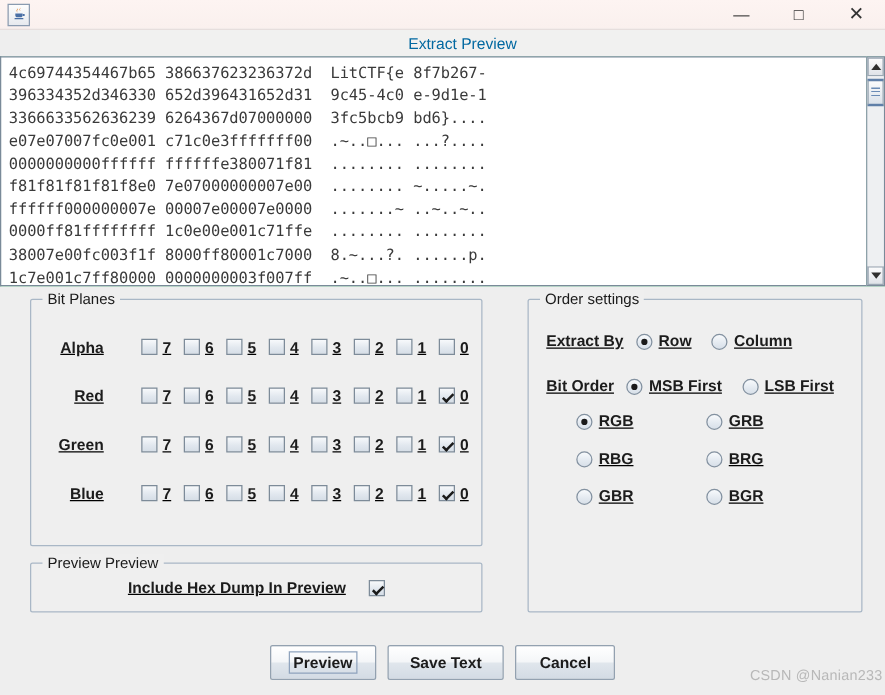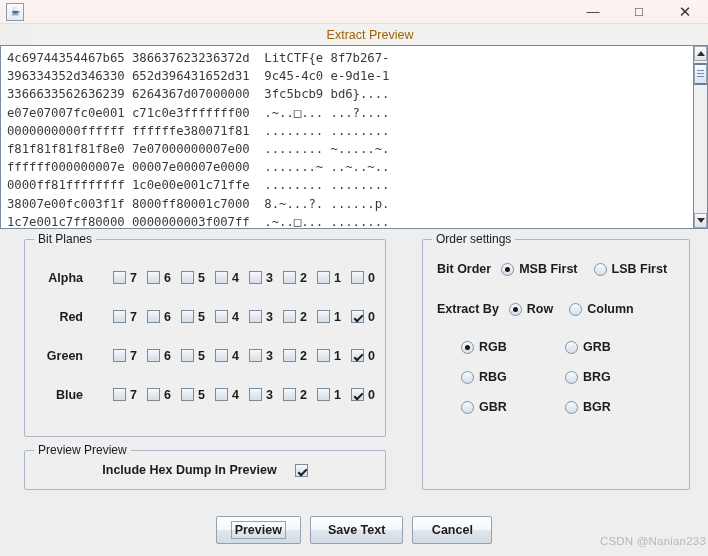--- a/index.html
+++ b/index.html
@@ -59,21 +59,21 @@
   .win-btn.close { font-size: 15px; font-weight: 300; }
 
   .win-title {
     height: 22px;
     background: #f1f1f0;
     border-bottom: 1px solid #b7bcc4;
     display: flex;
     align-items: center;
     justify-content: center;
     font-size: 12.5px;
-    color: #a16207;
+    color: #0369a1;
     font-weight: 400;
     margin-left: 32px;
   }
 
   
   .preview-wrap {
     position: absolute;
     left: 0;
     top: 45px;
     width: 708px;
@@ -157,20 +157,21 @@
     background: repeating-linear-gradient(to bottom, #6a8bb5 0px, #6a8bb5 1px, transparent 1px, transparent 3px);
   }
 
   
   .fieldset {
     position: absolute;
     border: 1px solid #a9b7c6;
     border-radius: 2px;
     background: #efefef;
     box-sizing: border-box;
+    text-decoration: underline;
   }
   .legend {
     position: absolute;
     top: -8px;
     left: 9px;
     background: #efefef;
     padding: 0 4px;
     font-size: 12px;
     color: #1a1a1a;
     font-weight: 400;
@@ -552,49 +553,49 @@
   <span class="legend">Preview Preview</span>
   <div class="ps-row">
     <span class="ps-label">Include Hex Dump In Preview</span>
     <span class="cb checked" id="ps-checkbox"></span>
   </div>
 </div>
 
 <div class="fieldset" id="order-settings">
   <span class="legend">Order settings</span>
 
+  <div class="os-row" style="margin-top:26px;">
+    <span class="head">Extract By</span>
+    <div id="extract-by-options" style="display:flex;">
+        <div class="radio-item">
+          <span class="rb checked"></span>
+          <span class="lbl">Row</span>
+        </div>
+        <div class="radio-item">
+          <span class="rb"></span>
+          <span class="lbl">Column</span>
+        </div>
+      </div>
+  </div>
+
   <div class="os-row" style="margin-top:22px;">
     <span class="head">Bit Order</span>
     <div id="bit-order-options" style="display:flex;">
         <div class="radio-item">
           <span class="rb checked"></span>
           <span class="lbl">MSB First</span>
         </div>
         <div class="radio-item">
           <span class="rb"></span>
           <span class="lbl">LSB First</span>
         </div>
       </div>
   </div>
 
-  <div class="os-row" style="margin-top:26px;">
-    <span class="head">Extract By</span>
-    <div id="extract-by-options" style="display:flex;">
-        <div class="radio-item">
-          <span class="rb checked"></span>
-          <span class="lbl">Row</span>
-        </div>
-        <div class="radio-item">
-          <span class="rb"></span>
-          <span class="lbl">Column</span>
-        </div>
-      </div>
-  </div>
-
-  <div class="bpo-grid" id="bpo-grid" style="margin-top:24px;">
+  <div class="bpo-grid" id="bpo-grid" style="margin-top:14px;">
       <div class="radio-item">
         <span class="rb checked"></span>
         <span class="lbl">RGB</span>
       </div>
       <div class="radio-item">
         <span class="rb"></span>
         <span class="lbl">GRB</span>
       </div>
       <div class="radio-item">
         <span class="rb"></span>

